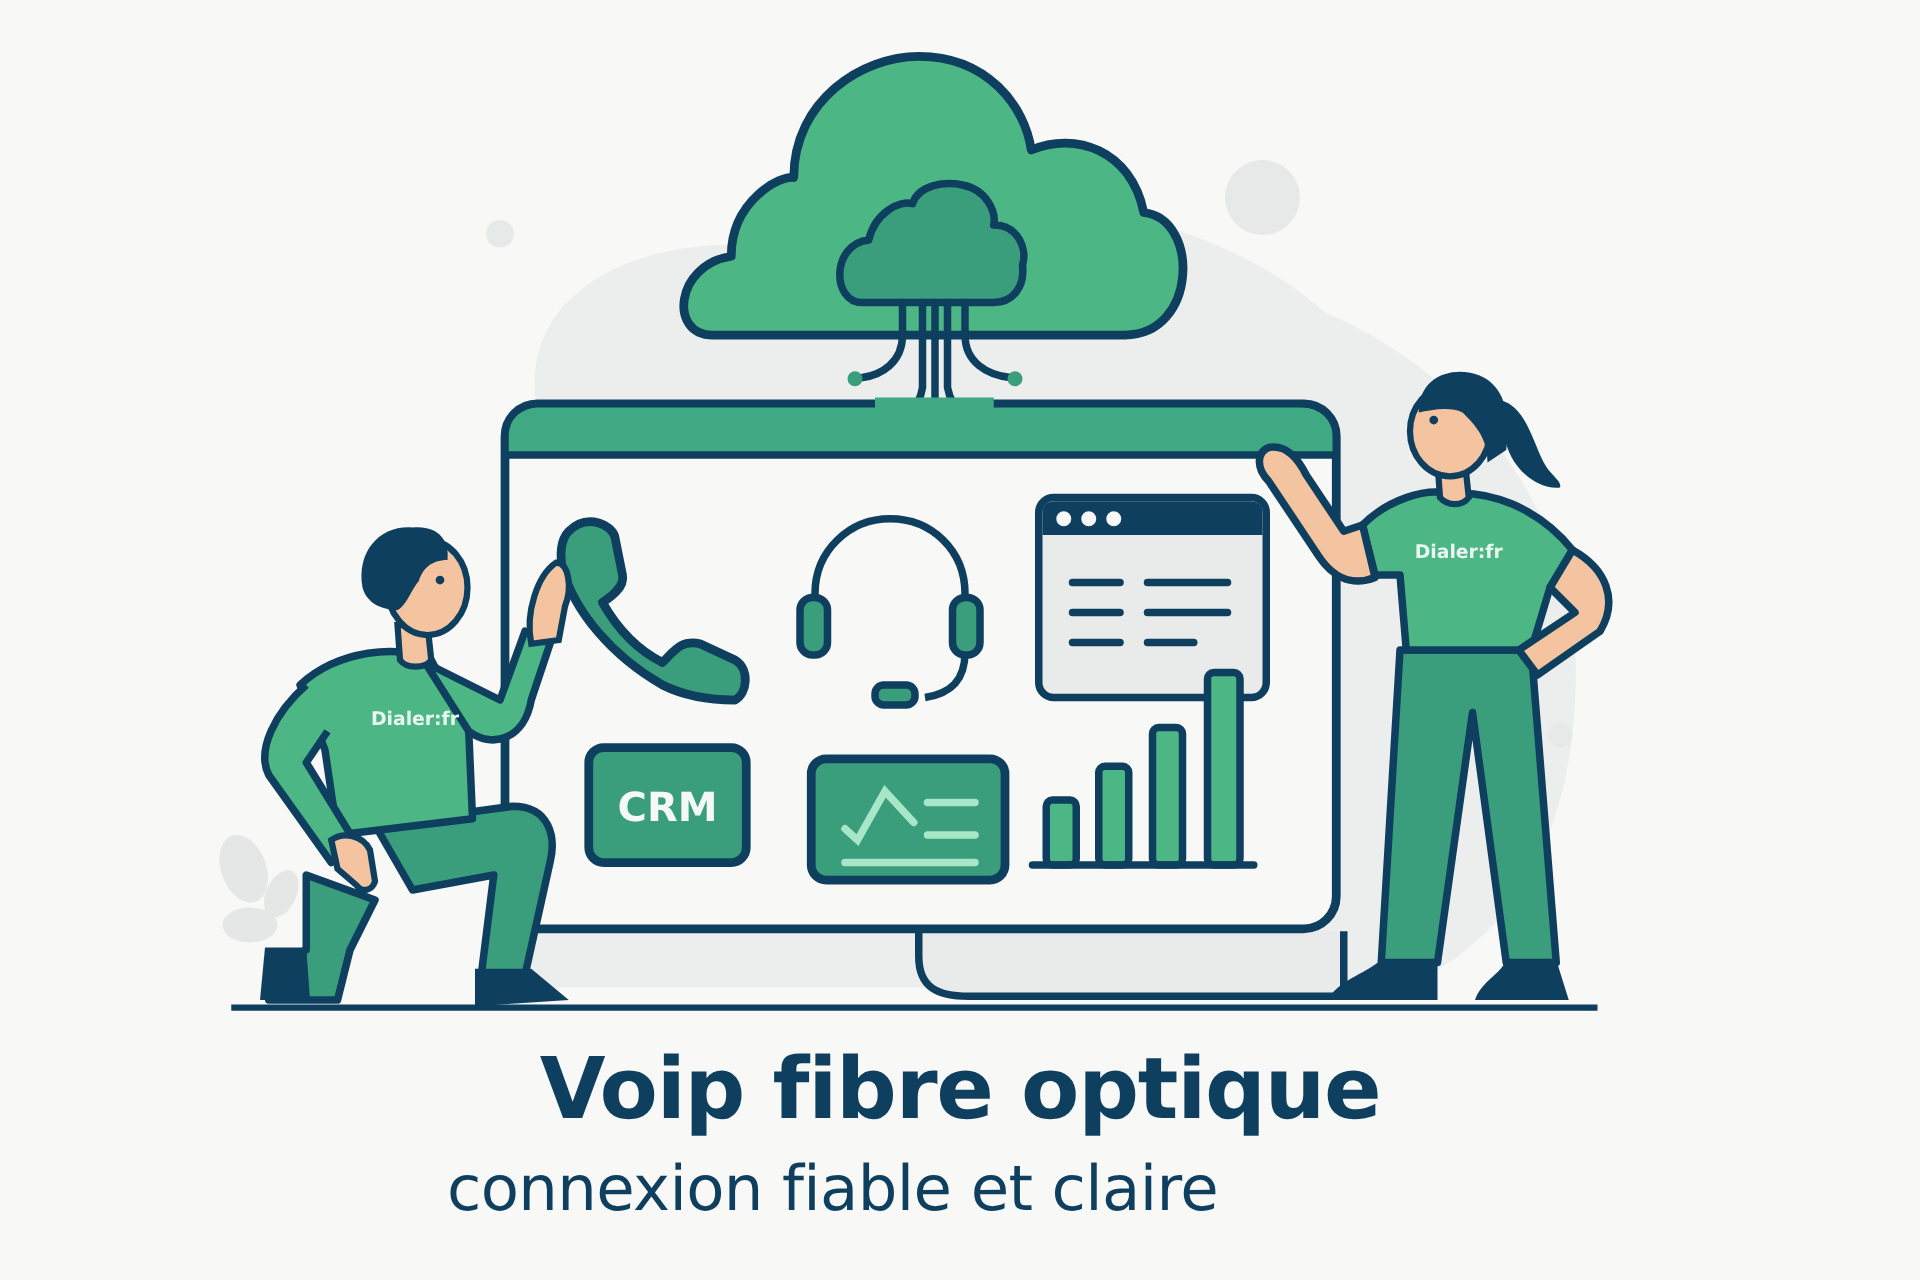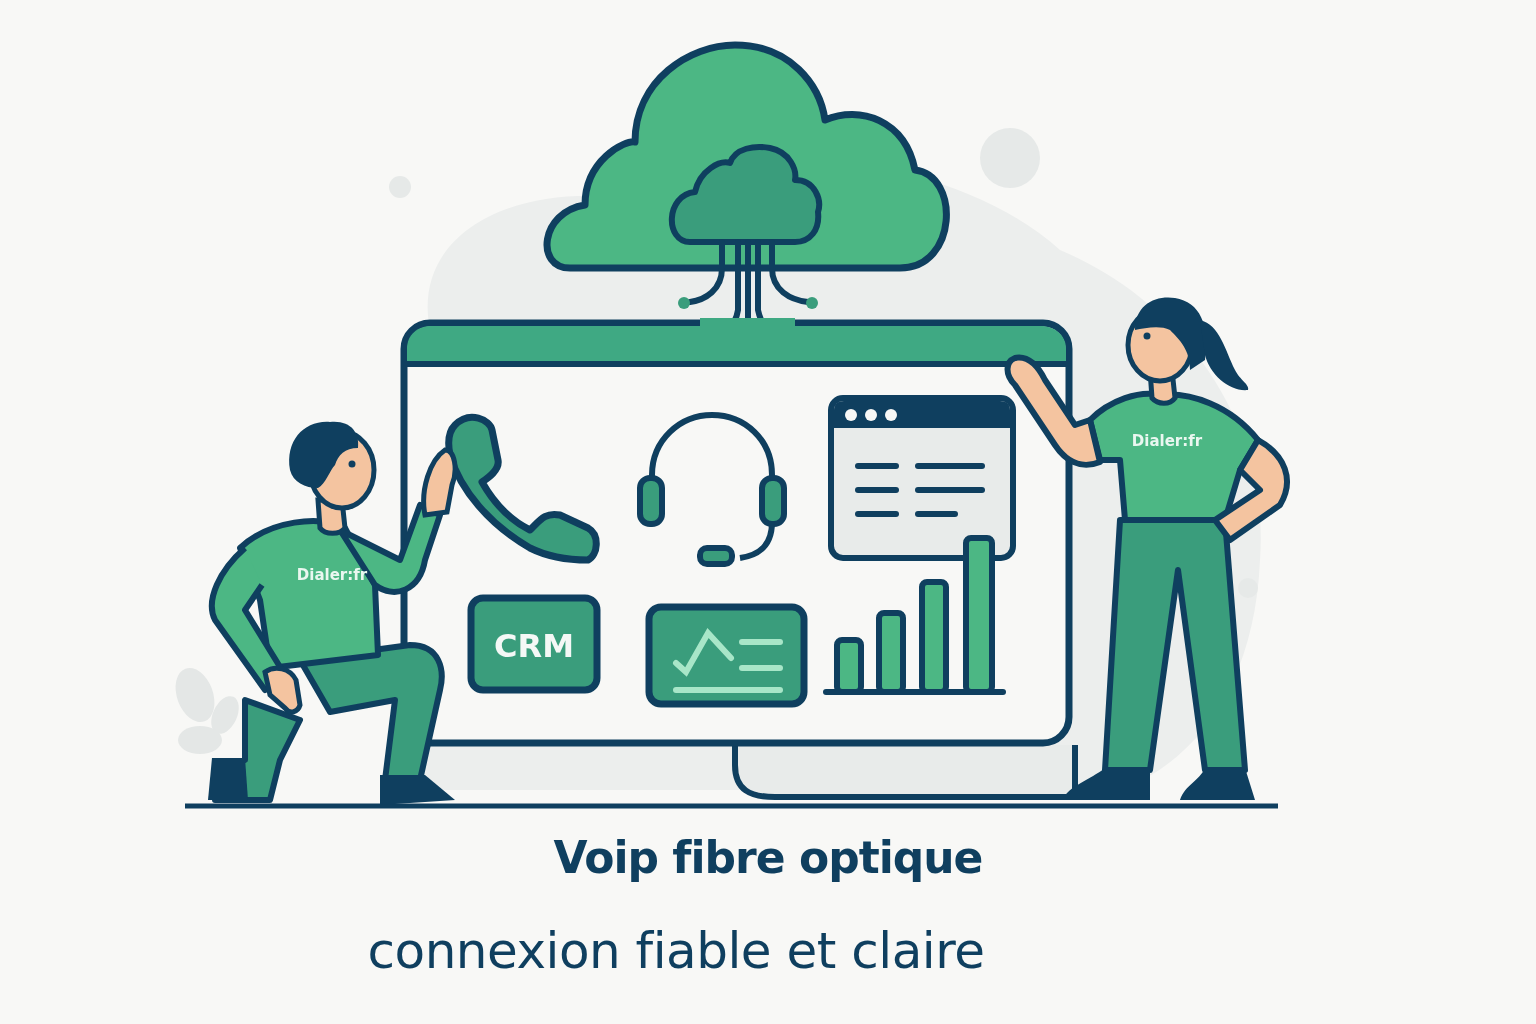--- a/index.html
+++ b/index.html
@@ -7,27 +7,27 @@
     width: 1536px; height: 1024px; overflow: hidden;
     background: #f8f8f6;
     font-family: "DejaVu Sans", "Liberation Sans", sans-serif;
     position: relative;
   }
   .scene { position: absolute; left: 0; top: 0; width: 1536px; height: 1024px; }
   .title {
     position: absolute; left: 0; width: 1536px; top: 832px;
     text-align: center; color: #0f3f5f;
     font-family: "DejaVu Sans", "Liberation Sans", sans-serif;
-    font-weight: bold; font-size: 44px; letter-spacing: -1px;
+    font-weight: bold; font-size: 68px; letter-spacing: -1px;
   }
   .subtitle {
     position: absolute; left: 0; width: 1332px; top: 922px;
     text-align: center; color: #0f3f5f;
     font-family: "DejaVu Sans", "Liberation Sans", sans-serif;
-    font-weight: normal; font-size: 50px; letter-spacing: -0.5px; padding-left: 10px;
+    font-weight: normal; font-size: 50px; letter-spacing: -0.5px;
   }
   .shirt-label { font-family: "DejaVu Sans", "Liberation Sans", sans-serif; font-weight: bold; }
   .crm-text { font-family: "DejaVu Sans", "Liberation Sans", sans-serif; font-weight: bold; }
 </style>
 </head>
 <body>
 
 <div class="scene">
 <svg width="1536" height="1024" viewBox="0 0 1536 1024" xmlns="http://www.w3.org/2000/svg">
 

